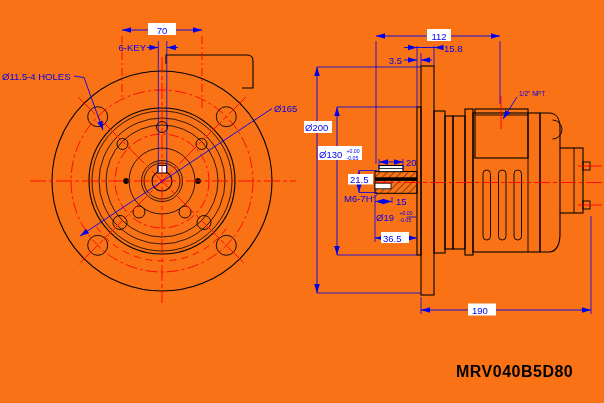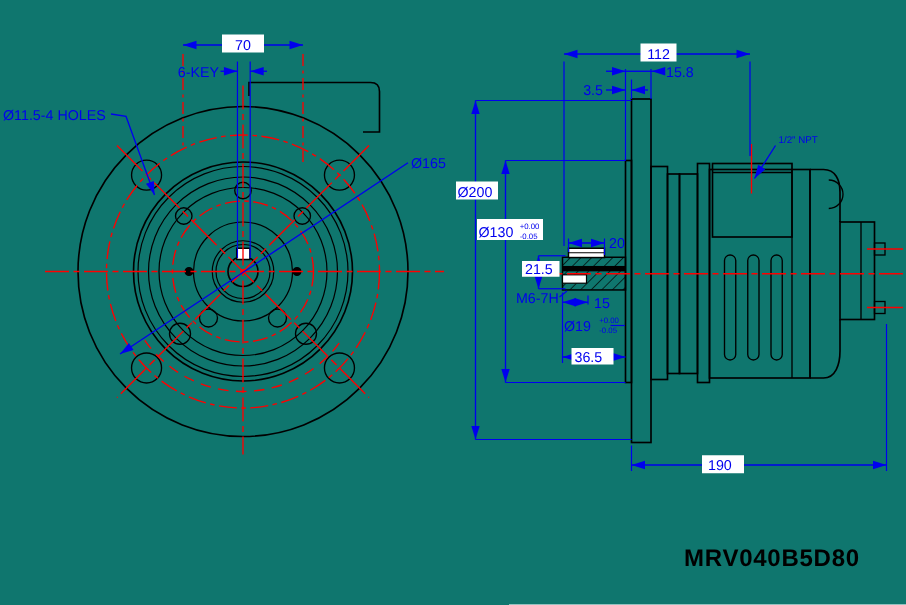--- a/index.html
+++ b/index.html
@@ -1,16 +1,16 @@
 <!DOCTYPE html>
 <html><head>
 <meta charset="utf-8">
 <style>
   html,body{margin:0;padding:0;background:#ffffff;}
-  .canvas{position:relative;width:604px;height:403px;background:#0f766e;overflow:hidden;
+  .canvas{position:relative;width:604px;height:403px;background:#f97316;overflow:hidden;
           font-family:"Liberation Sans", sans-serif;}
   svg text{font-family:"Liberation Sans", sans-serif;}
   .dimtxt{font-size:9.5px;fill:#0000ee;}
   .toltxt{font-size:5.2px;fill:#0000ee;}
   .npttxt{font-size:6.5px;fill:#0000ee;}
   .titletxt{font-size:16px;font-weight:bold;letter-spacing:0.5px;fill:#000000;}
 </style>
 </head>
 <body>
 

